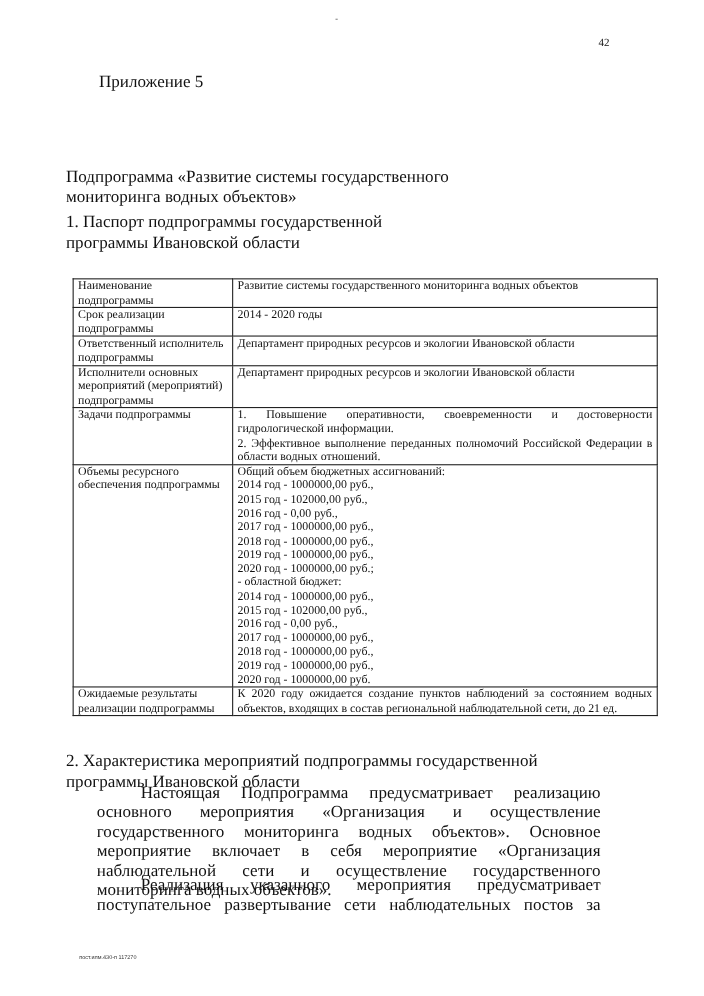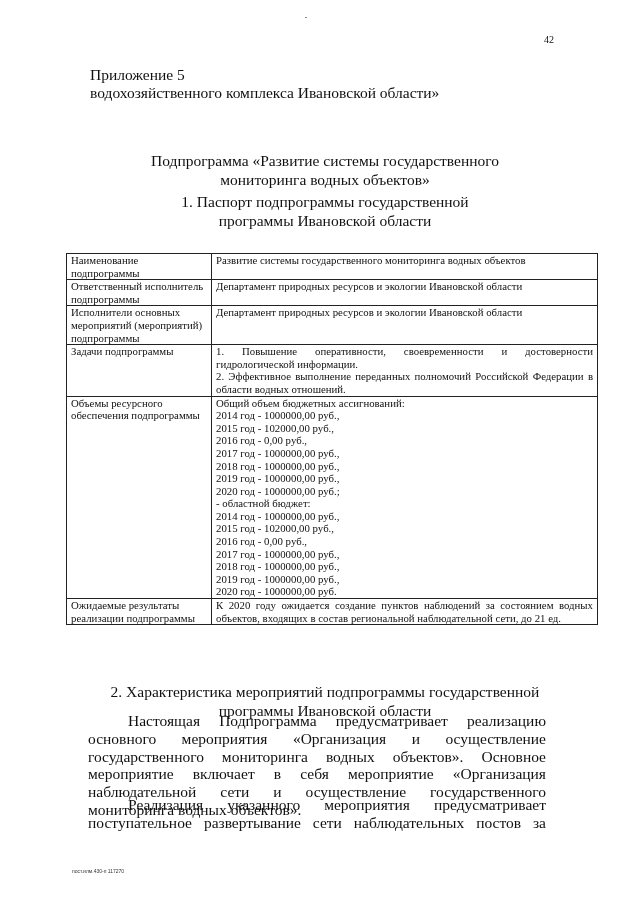--- a/index.html
+++ b/index.html
@@ -1,19 +1,19 @@
 <!DOCTYPE html>
 <html><head>
   <meta charset="utf-8">
   <style>
     html, body { margin: 0; padding: 0; background: #ffffff; }
     body { width: 640px; height: 905px; position: relative; overflow: hidden; color: #111; font-family: "Liberation Serif", "DejaVu Serif", serif; }
     .page-num { position: absolute; right: 86px; top: 34px; font-size: 10px; font-family: Liberation Serif, serif; }
     .appendix { position: absolute; right: 90px; top: 66px; width: 460px; font-size: 15.5px; line-height: 18px; }
-    .h-center { position: absolute; left: 60px; width: 530px; text-align: center; font-size: 15.5px; line-height: 19px; }
+    .h-center { position: absolute; left: 60px; width: 530px; font-size: 15.5px; line-height: 19px; }
     .subprog { top: 151px; }
     .sec1 { top: 192px; }
     .sec2 { top: 661px; margin-top: 21px; }
     table.passport { position: absolute; left: 66px; top: 253px; width: 532px; border-collapse: collapse; font-size: 10.8px; line-height: 12.6px; table-layout: fixed; }
     table.passport td { border: 1px solid #222; padding: 0 4px; vertical-align: top; }
     table.passport td.label { width: 136px; }
     td.justify { text-align: justify; }
     .line { display: block; }
     .body-text { position: absolute; left: 88px; width: 458px; font-size: 15.5px; line-height: 17.8px; text-align: justify; }
     .p1 { top: 712px; text-indent: 40px; }
@@ -23,38 +23,41 @@
   </style>
 </head>
 <body>
 
 <div class="top-mark"></div>
 
 <div class="page-num">42</div>
 
 <div class="appendix">
   <span class="line">Приложение 5</span>
-  <span class="line">водохозяйственного комплекса Ивановской области»</span>
 </div>
 
 <div class="h-center subprog">
   <span class="line">Подпрограмма «Развитие системы государственного</span>
   <span class="line">мониторинга водных объектов»</span>
 </div>
 
 <div class="h-center sec1">
   <span class="line">1. Паспорт подпрограммы государственной</span>
   <span class="line">программы Ивановской области</span>
 </div>
 
 <table class="passport">
   <tbody>
     <tr>
       <td class="label">Наименование подпрограммы</td>
       <td>Развитие системы государственного мониторинга водных объектов</td>
+    </tr>
+    <tr>
+      <td class="label">Срок реализации подпрограммы</td>
+      <td>2014 - 2020 годы</td>
     </tr>
     <tr>
       <td class="label">Ответственный исполнитель подпрограммы</td>
       <td>Департамент природных ресурсов и экологии Ивановской области</td>
     </tr>
     <tr>
       <td class="label">Исполнители основных мероприятий (мероприятий) подпрограммы</td>
       <td>Департамент природных ресурсов и экологии Ивановской области</td>
     </tr>
     <tr>

